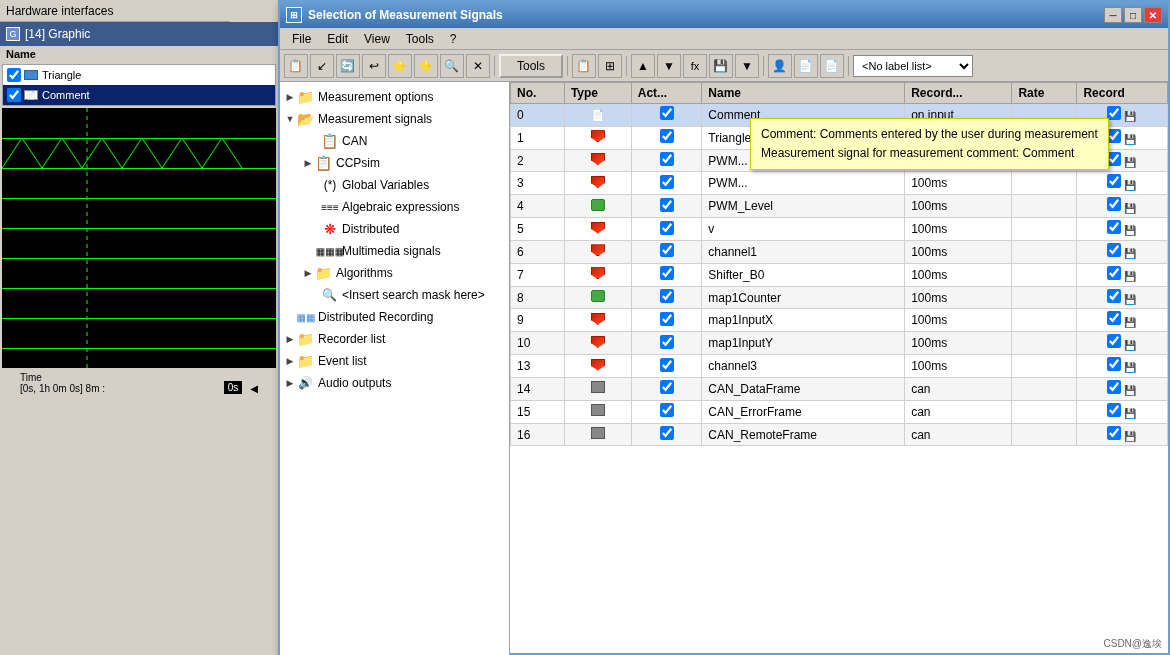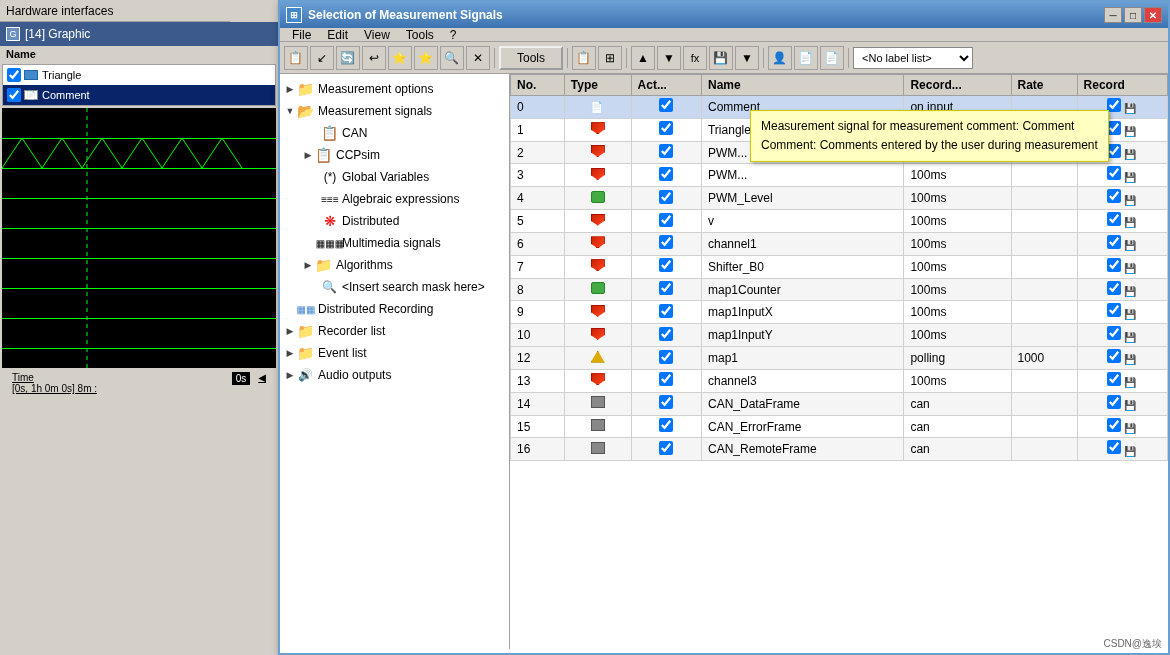--- a/index.html
+++ b/index.html
@@ -74,26 +74,25 @@
       overflow: hidden;
     }
     .green-line {
       position: absolute;
       left: 0; right: 0;
       height: 1px;
       background: #00ff00;
     }
     .time-bar {
       background: #d4d0c8;
-      padding: 2px 12px;
+      padding: 2px 20px;
       font-size: 10px;
       display: flex;
       gap: 8px;
-      align-items: flex-start;
-      text-decoration: underline;
+      align-items: flex-end;
     }
 
     
     .main-window {
       position: absolute;
       left: 278px; top: 0;
       width: 892px;
       height: 655px;
       background: white;
       border: 2px solid #6a9fd4;
@@ -126,21 +125,21 @@
       width: 18px; height: 16px;
       background: #d4d0c8;
       border: 1px solid #888;
       display: flex; align-items: center; justify-content: center;
       font-size: 10px; cursor: pointer;
       color: #000;
     }
     .win-btn.close { background: #e04040; color: white; }
 
     .menu-bar {
-      height: 14px;
+      height: 22px;
       background: #d4d0c8;
       display: flex;
       align-items: center;
       padding: 4px 4px;
       border-bottom: 1px solid #a0a0a0;
     }
     .menu-item {
       padding: 2px 8px;
       font-size: 12px;
       cursor: pointer;
@@ -523,22 +522,22 @@
       <div class="tree-item" style="padding-left:4px;">
         <span class="tree-arrow">▶</span>
         <span class="tree-folder-icon" style="color:#4488cc;">🔊</span>
         <span>Audio outputs</span>
       </div>
     </div>
 
     <div class="table-panel">
 
       <div class="tooltip-box">
+        <div>Comment: Comments entered by the user during measurement</div>
         <div>Measurement signal for measurement comment: Comment</div>
-        <div>Comment: Comments entered by the user during measurement</div>
       </div>
 
       <table class="signal-table">
         <thead>
           <tr>
             <th>No.</th>
             <th>Type</th>
             <th>Act...</th>
             <th>Name</th>
             <th>Record...</th>
@@ -639,29 +638,20 @@
             </tr>
             <tr class="row-even">
               <td>10</td>
               <td style="text-align: center;"><span class="type-icon-red"></span></td>
               <td style="text-align: center;"><input type="checkbox" checked="" style="width: 14px; height: 14px;"></td>
               <td>map1InputY</td>
               <td>100ms</td>
               <td></td>
               <td style="text-align: center;"><input type="checkbox" checked="" style="width: 14px; height: 14px;"><span class="disk-icon" style="margin-left: 2px; vertical-align: middle; font-size: 10px; background: none; border: none;">💾</span></td>
             </tr>
-            <tr class="row-even">
-              <td>12</td>
-              <td style="text-align: center;"><span class="type-icon-yellow"></span></td>
-              <td style="text-align: center;"><input type="checkbox" checked="" style="width: 14px; height: 14px;"></td>
-              <td>map1</td>
-              <td>polling</td>
-              <td>1000</td>
-              <td style="text-align: center;"><input type="checkbox" checked="" style="width: 14px; height: 14px;"><span class="disk-icon" style="margin-left: 2px; vertical-align: middle; font-size: 10px; background: none; border: none;">💾</span></td>
-            </tr>
             <tr>
               <td>13</td>
               <td style="text-align: center;"><span class="type-icon-red"></span></td>
               <td style="text-align: center;"><input type="checkbox" checked="" style="width: 14px; height: 14px;"></td>
               <td>channel3</td>
               <td>100ms</td>
               <td></td>
               <td style="text-align: center;"><input type="checkbox" checked="" style="width: 14px; height: 14px;"><span class="disk-icon" style="margin-left: 2px; vertical-align: middle; font-size: 10px; background: none; border: none;">💾</span></td>
             </tr>
             <tr class="row-even">

